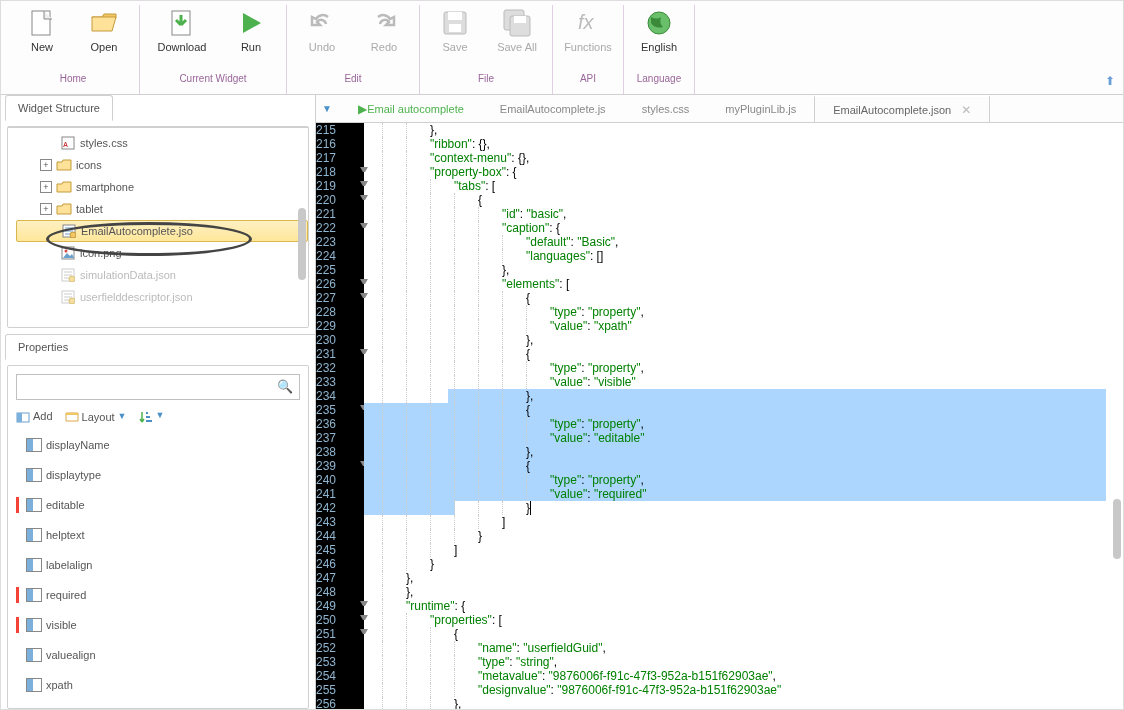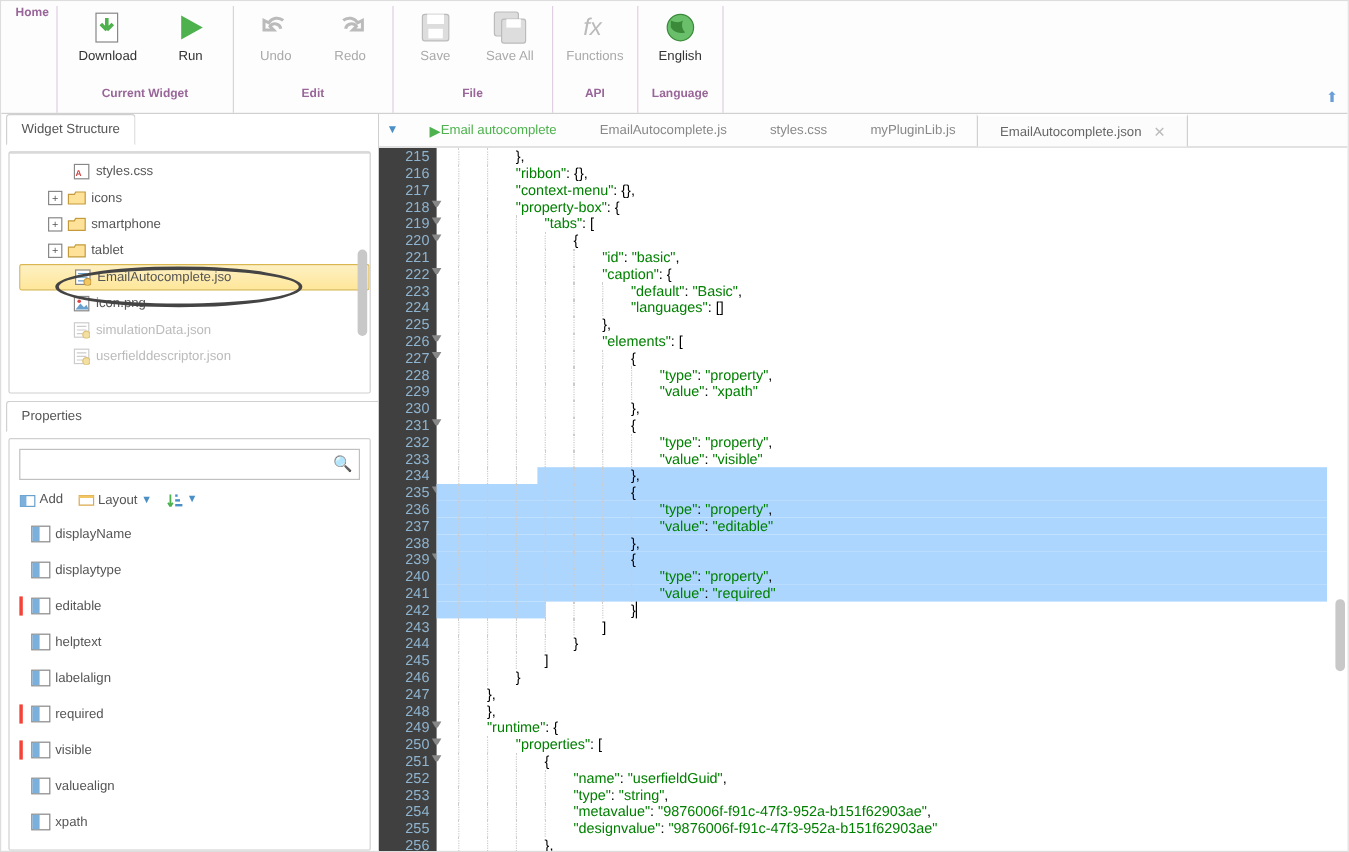--- a/index.html
+++ b/index.html
@@ -7,21 +7,21 @@
 
 
 .ribbon { height: 94px; border-bottom: 1px solid #d0d0d0; display: flex; padding: 4px 6px 0; background: #fdfdfd; position: relative; }
 .ribbon-group { display: flex; flex-direction: column; align-items: center; border-right: 1px solid #e0cfe2; padding: 0 6px; }
 .ribbon-items { display: flex; gap: 4px; }
 .ribbon-item { display: flex; flex-direction: column; align-items: center; justify-content: flex-start; width: 58px; height: 68px; cursor: pointer; padding-top: 2px; }
 .ribbon-item.wide { width: 72px; }
 .ribbon-icon { width: 32px; height: 32px; margin-bottom: 2px; display: flex; align-items: flex-end; justify-content: center; }
 .ribbon-label { font-size: 11px; color: #333; text-align: center; }
 .ribbon-label.disabled, .ribbon-item.disabled .ribbon-label { color: #aaa; }
-.ribbon-group-title { font-size: 10px; color: #996699; margin-top: 0; padding-bottom: 2px; font-weight: bold; }
+.ribbon-group-title { font-size: 10px; color: #996699; margin-top: 0; padding-bottom: 2px; }
 .pin-icon { position: absolute; right: 8px; bottom: 6px; color: #6a9ed8; font-size: 12px; cursor: pointer; }
 
 
 .left-col { position: absolute; top: 94px; left: 0; width: 314px; bottom: 0; display: flex; flex-direction: column; }
 .panel { border: 1px solid #d0d0d0; margin: 6px; background: #fff; border-radius: 2px; position: relative; }
 .panel-tab { position: relative; top: 0; left: 4px; display: inline-block; padding: 6px 12px; font-size: 11px; color: #555; border: 1px solid #d0d0d0; border-bottom: 1px solid #fff; background: #fff; border-top-left-radius: 3px; border-top-right-radius: 3px; margin-bottom: -1px; }
 .structure-body { height: 200px; overflow-y: auto; border-top: 1px solid #d0d0d0; position: relative; }
 .tree { padding: 4px 0 4px 8px; }
 .tree-row { display: flex; align-items: center; height: 22px; font-size: 11px; color: #555; cursor: pointer; padding-left: 4px; }
 .tree-row .expander { width: 12px; height: 12px; border: 1px solid #888; font-size: 9px; line-height: 10px; text-align: center; margin-right: 4px; color: #555; }
@@ -51,40 +51,60 @@
 
 .right-col { position: absolute; top: 94px; left: 314px; right: 0; bottom: 0; border-left: 1px solid #d0d0d0; display: flex; flex-direction: column; }
 .tabstrip { height: 28px; display: flex; align-items: stretch; border-bottom: 1px solid #d0d0d0; background: #fdfdfd; position: relative; }
 .dd-arrow { width: 22px; display: flex; align-items: center; justify-content: center; color: #4a90c7; font-size: 10px; }
 .play-small { color: #4db24d; margin-left: 2px; font-size: 12px; }
 .tab { padding: 0 18px; display: flex; align-items: center; font-size: 11px; color: #888; cursor: pointer; }
 .tab.green { color: #4db24d; }
 .tab.active { background: #fcfcfc; border-top: 2px solid #fff; border-left: 1px solid #d0d0d0; border-right: 1px solid #d0d0d0; color: #666; }
 .tab .close { margin-left: 10px; color: #bbb; font-size: 12px; }
 .editor { flex: 1; overflow-y: auto; font-family: Consolas, monospace; font-size: 12px; display: flex; position: relative; }
-.gutter { width: 48px; text-align: right; padding-right: 6px; color: #8fb4cf; background: #404040; user-select: none; }
+.gutter { width: 48px; padding-right: 6px; color: #8fb4cf; background: #000000; user-select: none; }
 .gutter .gl { height: 14px; line-height: 14px; position: relative; }
 .fold { position: absolute; right: -10px; top: 2px; width: 8px; height: 8px; border-left: 5px solid #888; border-top: 3px solid transparent; border-bottom: 3px solid transparent; transform: rotate(90deg); }
 .code { flex: 1; padding-left: 18px; position: relative; }
 .code .cl { height: 14px; line-height: 14px; white-space: pre; }
 .indent-guide { border-left: 1px dotted #ccc; display: inline-block; width: 24px; height: 14px; vertical-align: top; }
 .str { color: #008000; }
 .cursor { border-left: 1px solid #000; }
 .selrow { position: absolute; left: 0; background: #add6ff; height: 14px; }
 .ed-scroll-thumb { position: absolute; right: 2px; width: 8px; background: #c8c8c8; border-radius: 4px; }
 
 
 svg { display: block; }
 </style>
 </head>
 <body>
 
 <div class="ribbon">
   <div id="ribbon-groups" style="display:flex">
       <div class="ribbon-group">
+        <div class="ribbon-items">
+          <div class="ribbon-item">
+            <div class="ribbon-icon">
+              <svg width="32" height="32">
+                <rect x="6" y="4" width="18" height="24" fill="#fff" stroke="#888"></rect>
+                <path d="M18 4v8h8" fill="#eee" stroke="#888"></path>
+              </svg>
+            </div>
+            <div class="ribbon-label">New</div>
+          </div>
+          <div class="ribbon-item">
+            <div class="ribbon-icon">
+              <svg width="32" height="32">
+                <path d="M4 10h10l2-3h12v4H4z" fill="#f3c664" stroke="#c49a3a"></path>
+                <path d="M4 10h24l-4 14H4z" fill="#ffe29a" stroke="#c49a3a"></path>
+              </svg>
+            </div>
+            <div class="ribbon-label">Open</div>
+          </div>
+        </div>
         <div class="ribbon-group-title">Home</div>
       </div>
       <div class="ribbon-group">
         <div class="ribbon-items">
           <div class="ribbon-item wide">
             <div class="ribbon-icon">
               <svg width="32" height="32">
                 <rect x="6" y="4" width="18" height="24" fill="#fff" stroke="#888"></rect>
                 <path d="M15 8v10m0 0l-5-5m5 5l5-5" stroke="#4db24d" stroke-width="3" fill="none"></path>
               </svg>

